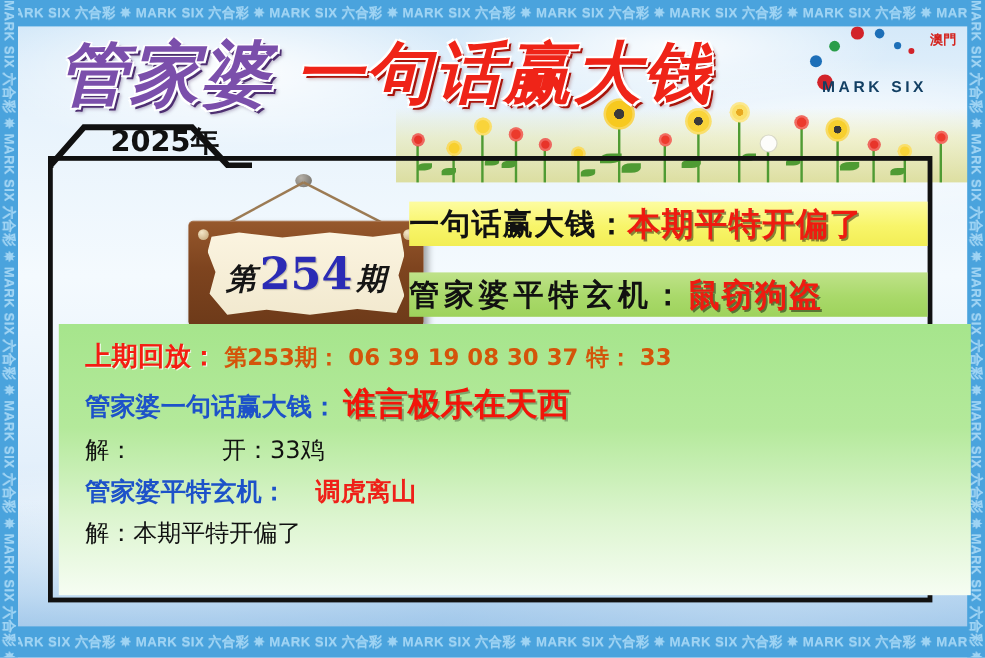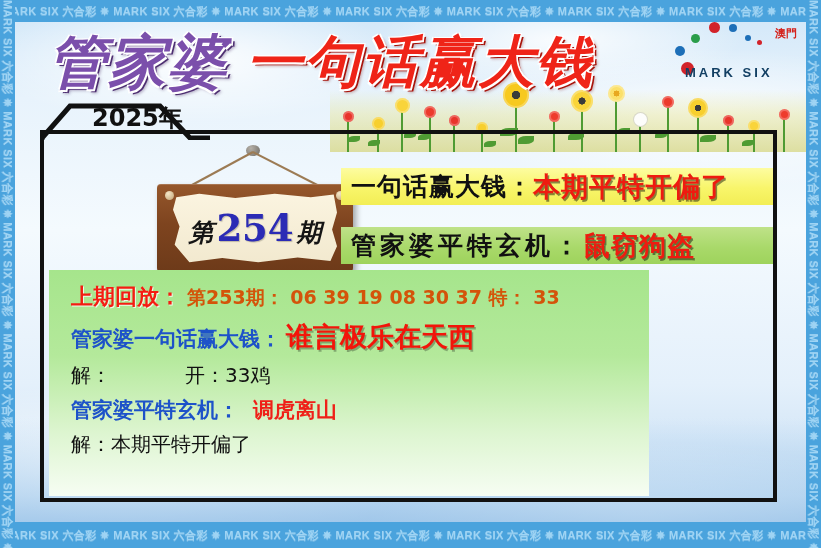--- a/index.html
+++ b/index.html
@@ -175,21 +175,21 @@
   .issue .num {
     font-family: "DejaVu Serif", serif; font-weight: bold; font-size: 37px;
     color: #2b2bb5; margin: 0 3px;
     text-shadow: 1px 1px 1px rgba(0,0,0,.22);
     text-align: right;
   }
 
   
   .row-bar {
     position: absolute; left: 297px; width: 432px; height: 37px;
-    display: flex; align-items: center; padding-left: 10px;
+    display: flex; align-items: center; padding-left: 0;
     white-space: nowrap; overflow: hidden;
   }
   .row-yellow {
     top: 34px;
     background: linear-gradient(180deg,#fdfca0,#f8f56a 55%,#f2ee55);
   }
   .row-green {
     top: 93px;
     background: linear-gradient(180deg,#bfe289,#a9d96a 55%,#9ed35c);
   }
@@ -199,21 +199,21 @@
   }
   .rb-label.spaced { letter-spacing: 4px; }
   .rb-value {
     font-size: 27px; font-weight: bold; color: #ee1b10;
     font-family: "DejaVu Sans", sans-serif; letter-spacing: 1px;
     text-shadow: 1.5px 1.5px 0 rgba(0,0,0,.45);
   }
 
   
   .panel {
-    position: absolute; left: 5px; top: 136px; width: 600px; height: 226px;
+    position: absolute; left: 5px; top: 136px; width: 760px; height: 226px;
     background: linear-gradient(180deg, #a6e58c 0%, #b4e99b 38%, #ddf5d0 72%, #f6fdf3 100%);
     padding: 12px 0 0 22px;
   }
   .pline { display: flex; align-items: baseline; white-space: nowrap; }
   .pline + .pline { margin-top: 7px; }
   .t-red-hd {
     font-size: 22px; font-weight: bold; color: #f41d12;
     font-family: "DejaVu Sans", sans-serif;
     text-shadow: 1px 1px 0 rgba(255,255,255,.8);
   }
@@ -228,21 +228,21 @@
   .t-bigred {
     font-size: 27px; font-weight: bold; color: #f2150a;
     font-family: "DejaVu Sans", sans-serif; margin-left: 5px;
     text-shadow: 1.5px 1.5px 0 rgba(0,0,0,.28);
   }
   .t-black {
     font-size: 20px; color: #111; font-family: "DejaVu Sans", sans-serif;
   }
   .t-red-md {
     font-size: 21px; font-weight: bold; color: #ef2018;
-    font-family: "DejaVu Sans", sans-serif; margin-left: 14px;
+    font-family: "DejaVu Sans", sans-serif; margin-left: 24px;
   }
   .gap-wide { display: inline-block; width: 74px; }
 </style>
 </head>
 <body>
 
 <div id="poster">
 
   <div class="sky"></div>
   <div class="sky-lower"></div>

